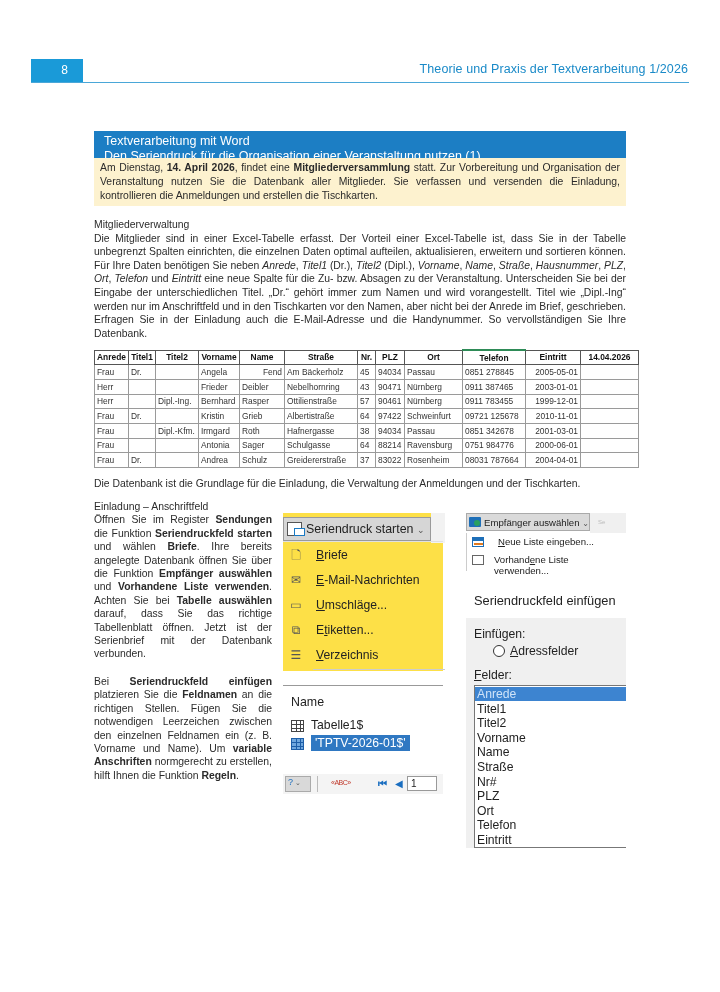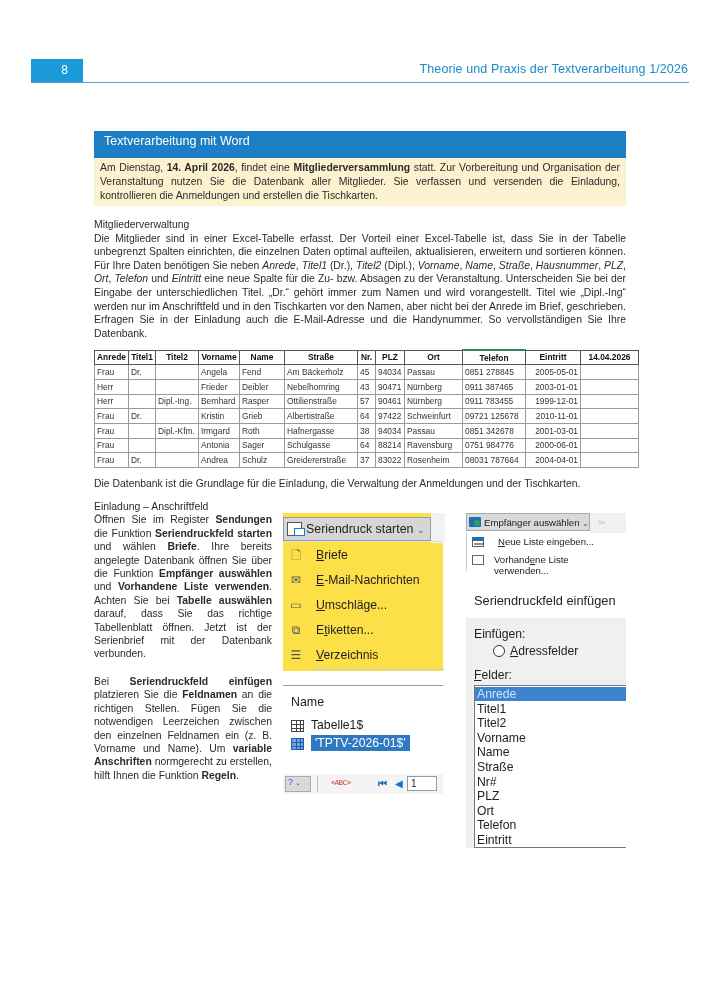--- a/index.html
+++ b/index.html
@@ -102,20 +102,21 @@
 </style>
 </head>
 <body>
 
 <div class="page-num">8</div>
 <div class="header-line"></div>
 <div class="running-title">Theorie und Praxis der Textverarbeitung 1/2026</div>
 
 <div class="title-band">
   <div>Textverarbeitung mit Word</div>
+  <div>Den Seriendruck für die Organisation einer Veranstaltung nutzen (1)</div>
 </div>
 
 <div class="intro"><span>Am Dienstag, </span><b>14. April 2026</b><span>, findet eine </span><b>Mitgliederversammlung</b><span> statt. Zur Vorbereitung und Organisation der Veranstaltung nutzen Sie die Datenbank aller Mitglieder. Sie verfassen und versenden die Einladung, kontrollieren die Anmeldungen und erstellen die Tischkarten.</span></div>
 
 <div class="sec1 body-text">
   <div class="heading">Mitgliederverwaltung</div>
   <div><span>Die Mitglieder sind in einer Excel-Tabelle erfasst. Der Vorteil einer Excel-Tabelle ist, dass Sie in der Tabelle unbegrenzt Spalten einrichten, die einzelnen Daten optimal aufteilen, aktualisieren, erweitern und sortieren können. Für Ihre Daten benötigen Sie neben </span><i>Anrede</i><span>, </span><i>Titel1</i><span> (Dr.), </span><i>Titel2</i><span> (Dipl.), </span><i>Vorname</i><span>, </span><i>Name</i><span>, </span><i>Straße</i><span>, </span><i>Hausnummer</i><span>, </span><i>PLZ</i><span>, </span><i>Ort</i><span>, </span><i>Telefon</i><span> und </span><i>Eintritt</i><span> eine neue Spalte für die Zu- bzw. Absagen zu der Veranstaltung. Unterscheiden Sie bei der Eingabe der unterschiedlichen Titel. „Dr.“ gehört immer zum Namen und wird vorangestellt. Titel wie „Dipl.-Ing“ werden nur im Anschriftfeld und in den Tischkarten vor den Namen, aber nicht bei der Anrede im Brief, geschrieben. Erfragen Sie in der Einladung auch die E-Mail-Adresse und die Handynummer. So vervollständigen Sie Ihre Datenbank.</span></div>
 </div>
 
 <table class="xl" id="member-table">
@@ -134,21 +135,21 @@
         <th>Eintritt</th>
         <th>14.04.2026</th>
       </tr>
     </thead>
   <tbody id="xl-body">
       <tr>
         <td style="width: 34px;">Frau</td>
         <td style="width: 27px;">Dr.</td>
         <td style="width: 43px;"></td>
         <td style="width: 41px;">Angela</td>
-        <td style="width: 45px;">Fend</td>
+        <td style="width: 45px; text-align: right;">Fend</td>
         <td style="width: 73px;">Am Bäckerholz</td>
         <td style="width: 18px;">45</td>
         <td style="width: 29px;">94034</td>
         <td style="width: 58px;">Passau</td>
         <td style="width: 63px;">0851 278845</td>
         <td class="date" style="width: 55px;">2005-05-01</td>
         <td style="width: 58px;"></td>
       </tr>
       <tr>
         <td style="width: 34px;">Herr</td>

